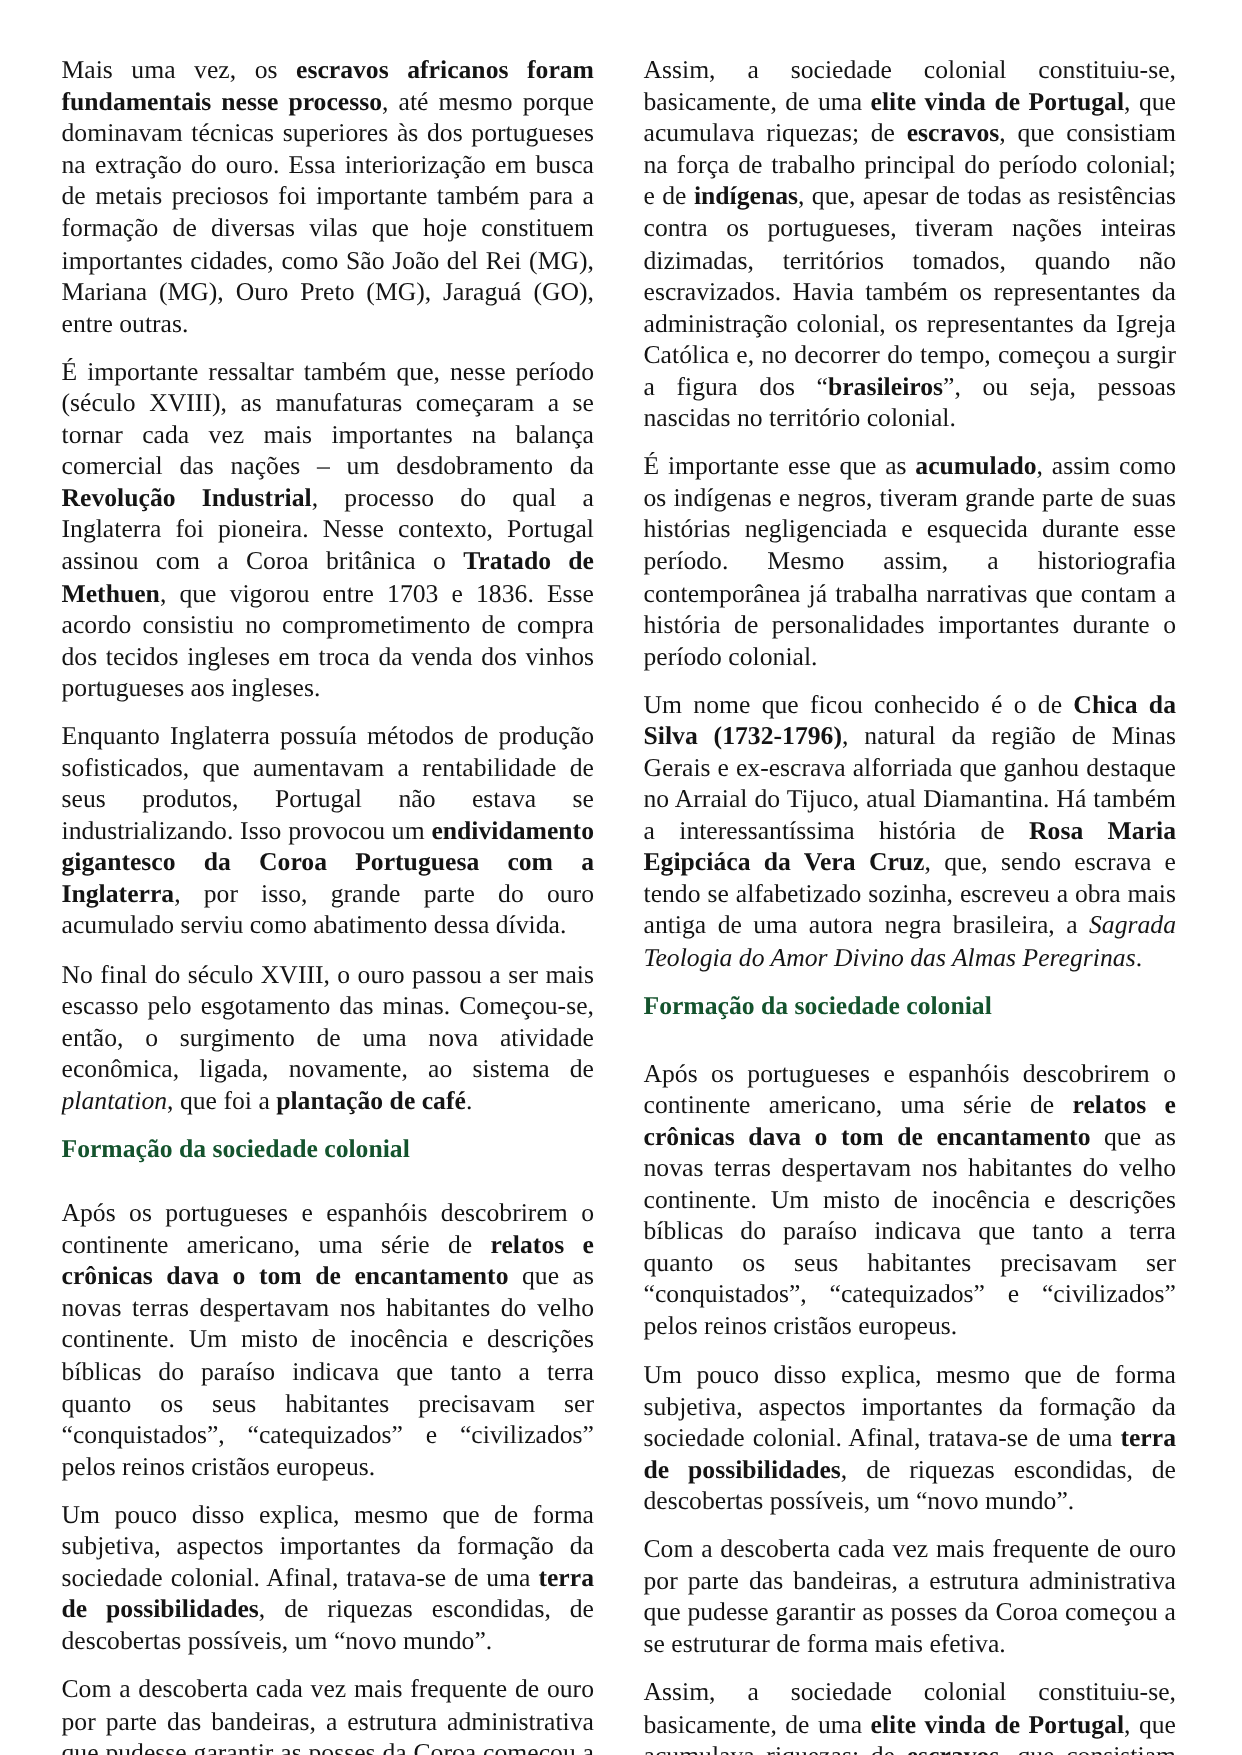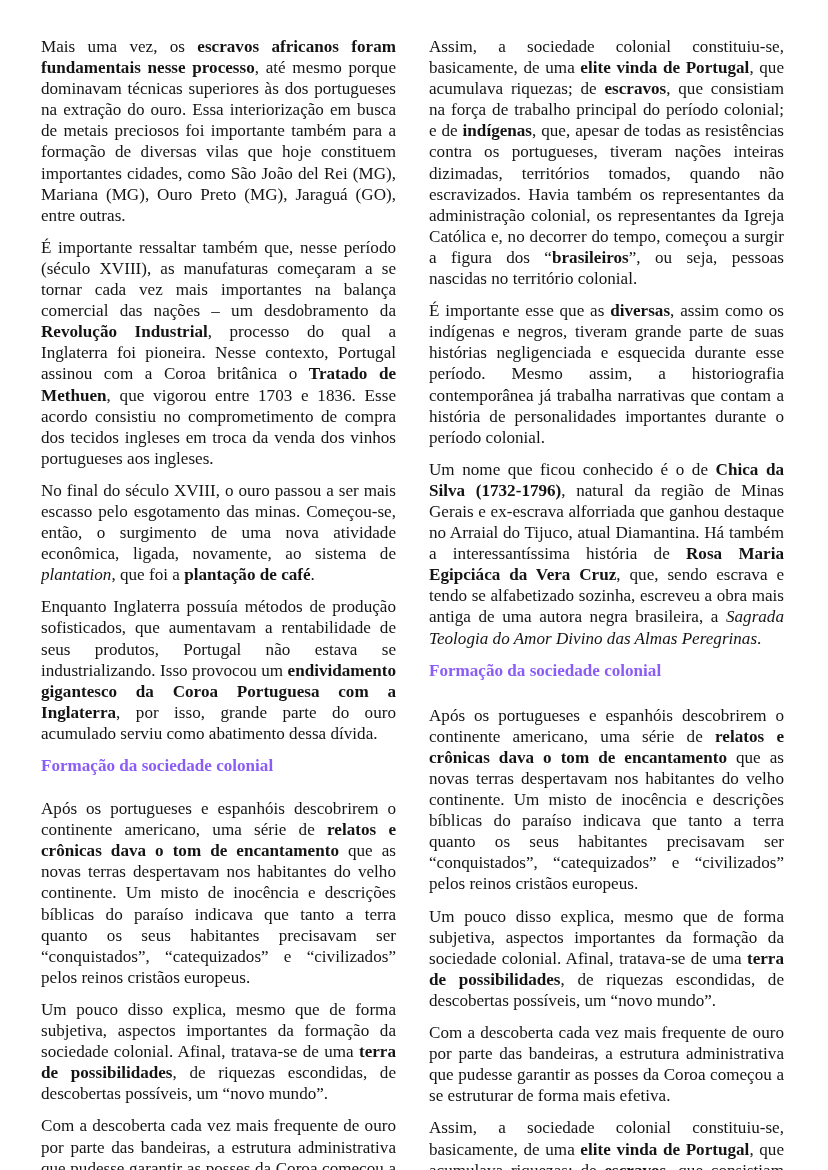--- a/index.html
+++ b/index.html
@@ -50,49 +50,49 @@
   }
   p.para:last-child {
     margin-bottom: 0;
   }
   h3.heading {
     margin: 9px 0 22px 0;
     font-size: 17.1px;
     line-height: 21.1px;
     font-weight: bold;
     text-align: left;
-    color: #8b5cf6;
+    color: #14532d;
   }
   .col-right h3.heading {
     margin-top: 10px;
     margin-bottom: 24px;
   }
   b, strong { font-weight: bold; }
   i, em { font-style: italic; }
   
   .column p.para { max-width: 355px; }
 </style>
 </head>
 <body>
 
 <div class="page">
   <div class="columns">
     <div class="column col-left" id="left-column">
         <p class="para"><span>Mais uma vez, os </span><b>escravos africanos foram fundamentais nesse processo</b><span>, até mesmo porque dominavam técnicas superiores às dos portugueses na extração do ouro. Essa interiorização em busca de metais preciosos foi importante também para a formação de diversas vilas que hoje constituem importantes cidades, como São João del Rei (MG), Mariana (MG), Ouro Preto (MG), Jaraguá (GO), entre outras.</span></p>
         <p class="para"><span>É importante ressaltar também que, nesse período (século XVIII), as manufaturas começaram a se tornar cada vez mais importantes na balança comercial das nações – um desdobramento da </span><b>Revolução Industrial</b><span>, processo do qual a Inglaterra foi pioneira. Nesse contexto, Portugal assinou com a Coroa britânica o </span><b>Tratado de Methuen</b><span>, que vigorou entre 1703 e 1836. Esse acordo consistiu no comprometimento de compra dos tecidos ingleses em troca da venda dos vinhos portugueses aos ingleses.</span></p>
+        <p class="para"><span>Enquanto Inglaterra possuía métodos de produção sofisticados, que aumentavam a rentabilidade de seus produtos, Portugal não estava se industrializando. Isso provocou um </span><b>endividamento gigantesco da Coroa Portuguesa com a Inglaterra</b><span>, por isso, grande parte do ouro acumulado serviu como abatimento dessa dívida.</span></p>
         <p class="para"><span>No final do século XVIII, o ouro passou a ser mais escasso pelo esgotamento das minas. Começou-se, então, o surgimento de uma nova atividade econômica, ligada, novamente, ao sistema de </span><i>plantation</i><span>, que foi a </span><b>plantação de café</b><span>.</span></p>
-        <p class="para"><span>Enquanto Inglaterra possuía métodos de produção sofisticados, que aumentavam a rentabilidade de seus produtos, Portugal não estava se industrializando. Isso provocou um </span><b>endividamento gigantesco da Coroa Portuguesa com a Inglaterra</b><span>, por isso, grande parte do ouro acumulado serviu como abatimento dessa dívida.</span></p>
         <h3 class="heading">Formação da sociedade colonial</h3>
         <p class="para"><span>Após os portugueses e espanhóis descobrirem o continente americano, uma série de </span><b>relatos e crônicas dava o tom de encantamento</b><span> que as novas terras despertavam nos habitantes do velho continente. Um misto de inocência e descrições bíblicas do paraíso indicava que tanto a terra quanto os seus habitantes precisavam ser “conquistados”, “catequizados” e “civilizados” pelos reinos cristãos europeus.</span></p>
         <p class="para"><span>Um pouco disso explica, mesmo que de forma subjetiva, aspectos importantes da formação da sociedade colonial. Afinal, tratava-se de uma </span><b>terra de possibilidades</b><span>, de riquezas escondidas, de descobertas possíveis, um “novo mundo”.</span></p>
         <p class="para"><span>Com a descoberta cada vez mais frequente de ouro por parte das bandeiras, a estrutura administrativa que pudesse garantir as posses da Coroa começou a se estruturar de forma mais efetiva.</span></p>
       </div>
     <div class="column col-right" id="right-column">
         <p class="para"><span>Assim, a sociedade colonial constituiu-se, basicamente, de uma </span><b>elite vinda de Portugal</b><span>, que acumulava riquezas; de </span><b>escravos</b><span>, que consistiam na força de trabalho principal do período colonial; e de </span><b>indígenas</b><span>, que, apesar de todas as resistências contra os portugueses, tiveram nações inteiras dizimadas, territórios tomados, quando não escravizados. Havia também os representantes da administração colonial, os representantes da Igreja Católica e, no decorrer do tempo, começou a surgir a figura dos “</span><b>brasileiros</b><span>”, ou seja, pessoas nascidas no território colonial.</span></p>
-        <p class="para"><span>É importante esse que as </span><b>diversas</b><span>, assim como os indígenas e negros, tiveram grande parte de suas histórias negligenciada e esquecida durante esse período. Mesmo assim, a historiografia contemporânea já trabalha narrativas que contam a história de personalidades importantes durante o período colonial.</span></p>
+        <p class="para"><span>É importante esse que as </span><b>acumulado</b><span>, assim como os indígenas e negros, tiveram grande parte de suas histórias negligenciada e esquecida durante esse período. Mesmo assim, a historiografia contemporânea já trabalha narrativas que contam a história de personalidades importantes durante o período colonial.</span></p>
         <p class="para"><span>Um nome que ficou conhecido é o de </span><b>Chica da Silva (1732-1796)</b><span>, natural da região de Minas Gerais e ex-escrava alforriada que ganhou destaque no Arraial do Tijuco, atual Diamantina. Há também a interessantíssima história de </span><b>Rosa Maria Egipciáca da Vera Cruz</b><span>, que, sendo escrava e tendo se alfabetizado sozinha, escreveu a obra mais antiga de uma autora negra brasileira, a </span><i>Sagrada Teologia do Amor Divino das Almas Peregrinas</i><span>.</span></p>
         <h3 class="heading">Formação da sociedade colonial</h3>
         <p class="para"><span>Após os portugueses e espanhóis descobrirem o continente americano, uma série de </span><b>relatos e crônicas dava o tom de encantamento</b><span> que as novas terras despertavam nos habitantes do velho continente. Um misto de inocência e descrições bíblicas do paraíso indicava que tanto a terra quanto os seus habitantes precisavam ser “conquistados”, “catequizados” e “civilizados” pelos reinos cristãos europeus.</span></p>
         <p class="para"><span>Um pouco disso explica, mesmo que de forma subjetiva, aspectos importantes da formação da sociedade colonial. Afinal, tratava-se de uma </span><b>terra de possibilidades</b><span>, de riquezas escondidas, de descobertas possíveis, um “novo mundo”.</span></p>
         <p class="para"><span>Com a descoberta cada vez mais frequente de ouro por parte das bandeiras, a estrutura administrativa que pudesse garantir as posses da Coroa começou a se estruturar de forma mais efetiva.</span></p>
         <p class="para"><span>Assim, a sociedade colonial constituiu-se, basicamente, de uma </span><b>elite vinda de Portugal</b><span>, que acumulava riquezas; de </span><b>escravos</b><span>, que consistiam na força de trabalho principal do período colonial; e de </span></p>
       </div>
   </div>
 </div>
 

